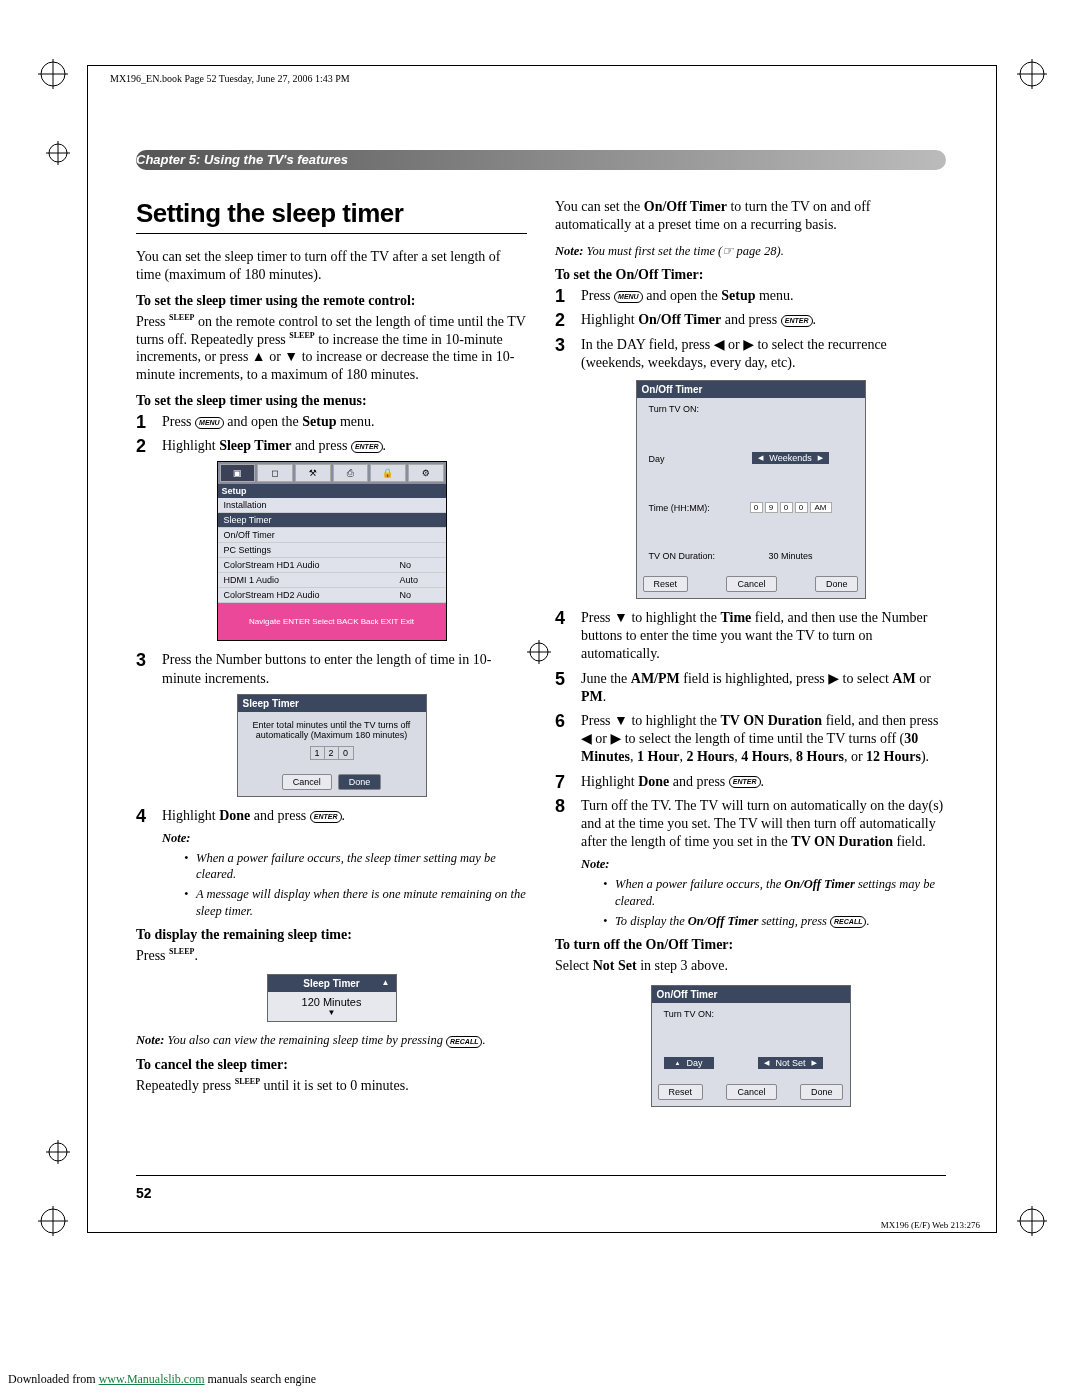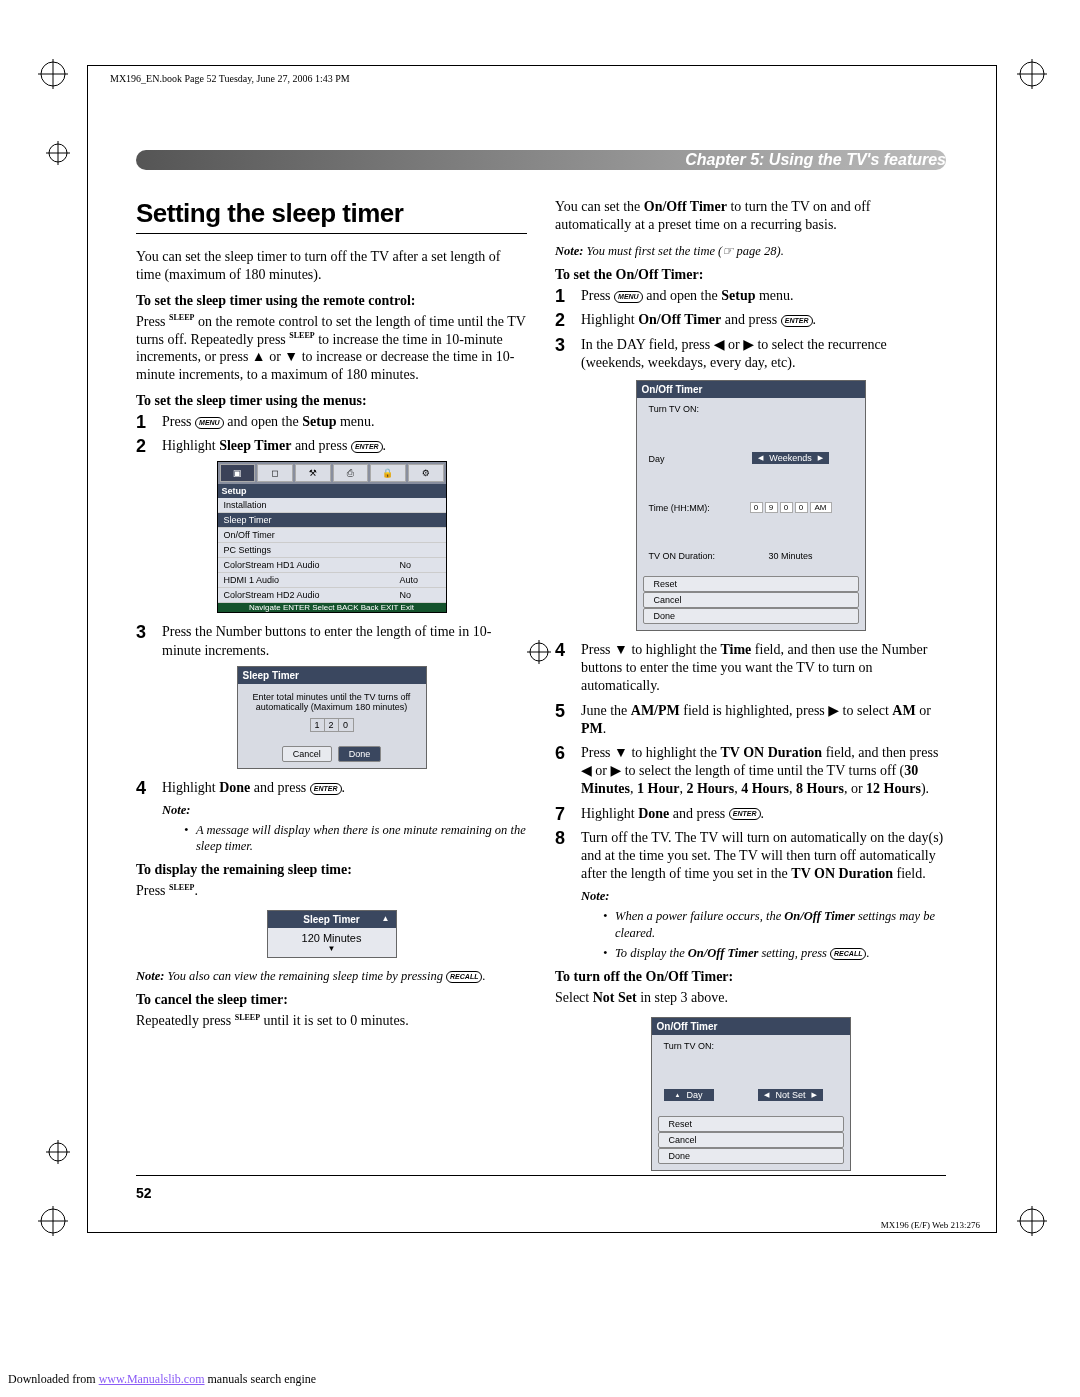--- a/index.html
+++ b/index.html
@@ -31,23 +31,23 @@
 .content {
   position: absolute;
   top: 150px;
   left: 136px;
   width: 810px;
 }
 .chapter-bar {
   background: linear-gradient(to right, #555, #bbb);
   height: 20px;
   border-radius: 10px;
-  text-align: right;
+  text-align: left;
   color: #fff;
-  font-size: 16px;
+  font-size: 13px;
   font-weight: bold;
   font-style: italic;
   line-height: 20px;
   margin-bottom: 28px;
   font-family: Arial, sans-serif;
 }
 .columns {
   display: flex;
   gap: 28px;
 }
@@ -115,21 +115,21 @@
 }
 .osd-tabs { display: flex; background: #888e9e; padding: 2px; gap: 2px; }
 .osd-tab { flex: 1; height: 18px; background: #dadde5; border: 1px solid #aaa; display: flex; align-items: center; justify-content: center; }
 .osd-tab.active { background: #3b4258; color: #fff; }
 .osd-section-label { background: #3a475f; color: #fff; padding: 2px 4px; font-weight: bold; font-size: 9px; }
 .osd-list { background: #dfe2ea; }
 .osd-row { display: flex; padding: 2px 6px; font-size: 9px; border-bottom: 1px solid #ccc; }
 .osd-row.hl { background: #3a475f; color: #fff; }
 .osd-row .k { flex: 1; }
 .osd-row .v { width: 40px; }
-.osd-footer { background: #14532d; color: #fff; font-size: 8px; padding: 0 4px; text-align: center; }
+.osd-footer { background: #ec4899; color: #fff; font-size: 8px; padding: 14px 4px; text-align: center; }
 .sleep-dialog {
   width: 190px;
   margin: 6px auto 10px auto;
   border: 1px solid #666;
   background: #8b8f9a;
   font-family: Arial, sans-serif;
 }
 .dialog-title { background: #3a475f; color: #fff; font-size: 10px; font-weight: bold; padding: 3px 5px; }
 .dialog-body { background: #d8dbe3; padding: 8px; font-size: 9px; text-align: center; }
 .dialog-input { border: 1px solid #999; display: inline-flex; margin-top: 6px; }
@@ -157,42 +157,42 @@
   font-size: 9px;
 }
 .onoff-title { background: #3a475f; color: #fff; font-weight: bold; font-size: 10px; padding: 3px 5px; }
 .onoff-body { padding: 6px 12px; }
 .onoff-row { display: flex; align-items: flex-end; margin-bottom: 3px; margin-top: 38px; }
 .onoff-row .l { width: 80px; }
 .onoff-row .r { flex: 1; display: flex; align-items: center; justify-content: center; gap: 2px; }
 .sel-box { background: #3a475f; color: #fff; padding: 1px 6px; display: flex; align-items: center; gap: 6px; font-size: 9px; }
 .sel-box .arr { font-size: 7px; }
 .tiny-box { border: 1px solid #aaa; width: 13px; text-align: center; background: #fff; font-size: 8px; }
-.onoff-buttons { display: flex; justify-content: space-between; padding: 6px; flex-direction: column; }
+.onoff-buttons { display: flex; justify-content: space-between; padding: 6px; }
 .page-num {
   position: absolute;
   left: 136px;
   top: 1185px;
   font-family: Arial, sans-serif;
   font-weight: bold;
   font-size: 14px;
 }
 .footer-code {
   position: absolute;
   right: 100px;
   top: 1220px;
   font-size: 9px;
 }
 .download-line {
   position: absolute;
   bottom: 10px;
   left: 8px;
   font-size: 12px;
 }
-.download-line a { color: #8b5cf6; text-decoration: underline; }
+.download-line a { color: #15803d; text-decoration: underline; }
 .page-num-line { border-top: 1px solid #000; width: 810px; position: absolute; left: 136px; top: 1175px; }
 </style>
 </head>
 <body>
 
 <div class="crop-mark" style="top:59px;left:38px;">
   <svg width="30" height="30">
       <circle cx="15" cy="15" r="12" fill="none" stroke="#000" stroke-width="1"></circle>
       <line x1="15" y1="0" x2="15" y2="30" stroke="#000"></line>
       <line x1="0" y1="15" x2="30" y2="15" stroke="#000"></line>
@@ -331,20 +331,21 @@
       </div>
 
       <ol class="steps" style="counter-reset: step 3;">
         <li>
           <span>Highlight </span><b>Done</b><span> and press </span><span class="button-icon">ENTER</span>.
         </li>
       </ol>
 
       <div style="padding-left:26px;">
         <p class="note-label">Note:</p>
+        <div class="note-block bullet-note">When a power failure occurs, the sleep timer setting may be cleared.</div>
         <div class="note-block bullet-note">A message will display when there is one minute remaining on the sleep timer.</div>
       </div>
 
       <p class="subhead">To display the remaining sleep time:</p>
       <p class="para">
         <span>Press </span><span class="sleep-icon">SLEEP</span>.
       </p>
 
       <div class="sleep-popup">
         <div class="t">Sleep Timer</div>

